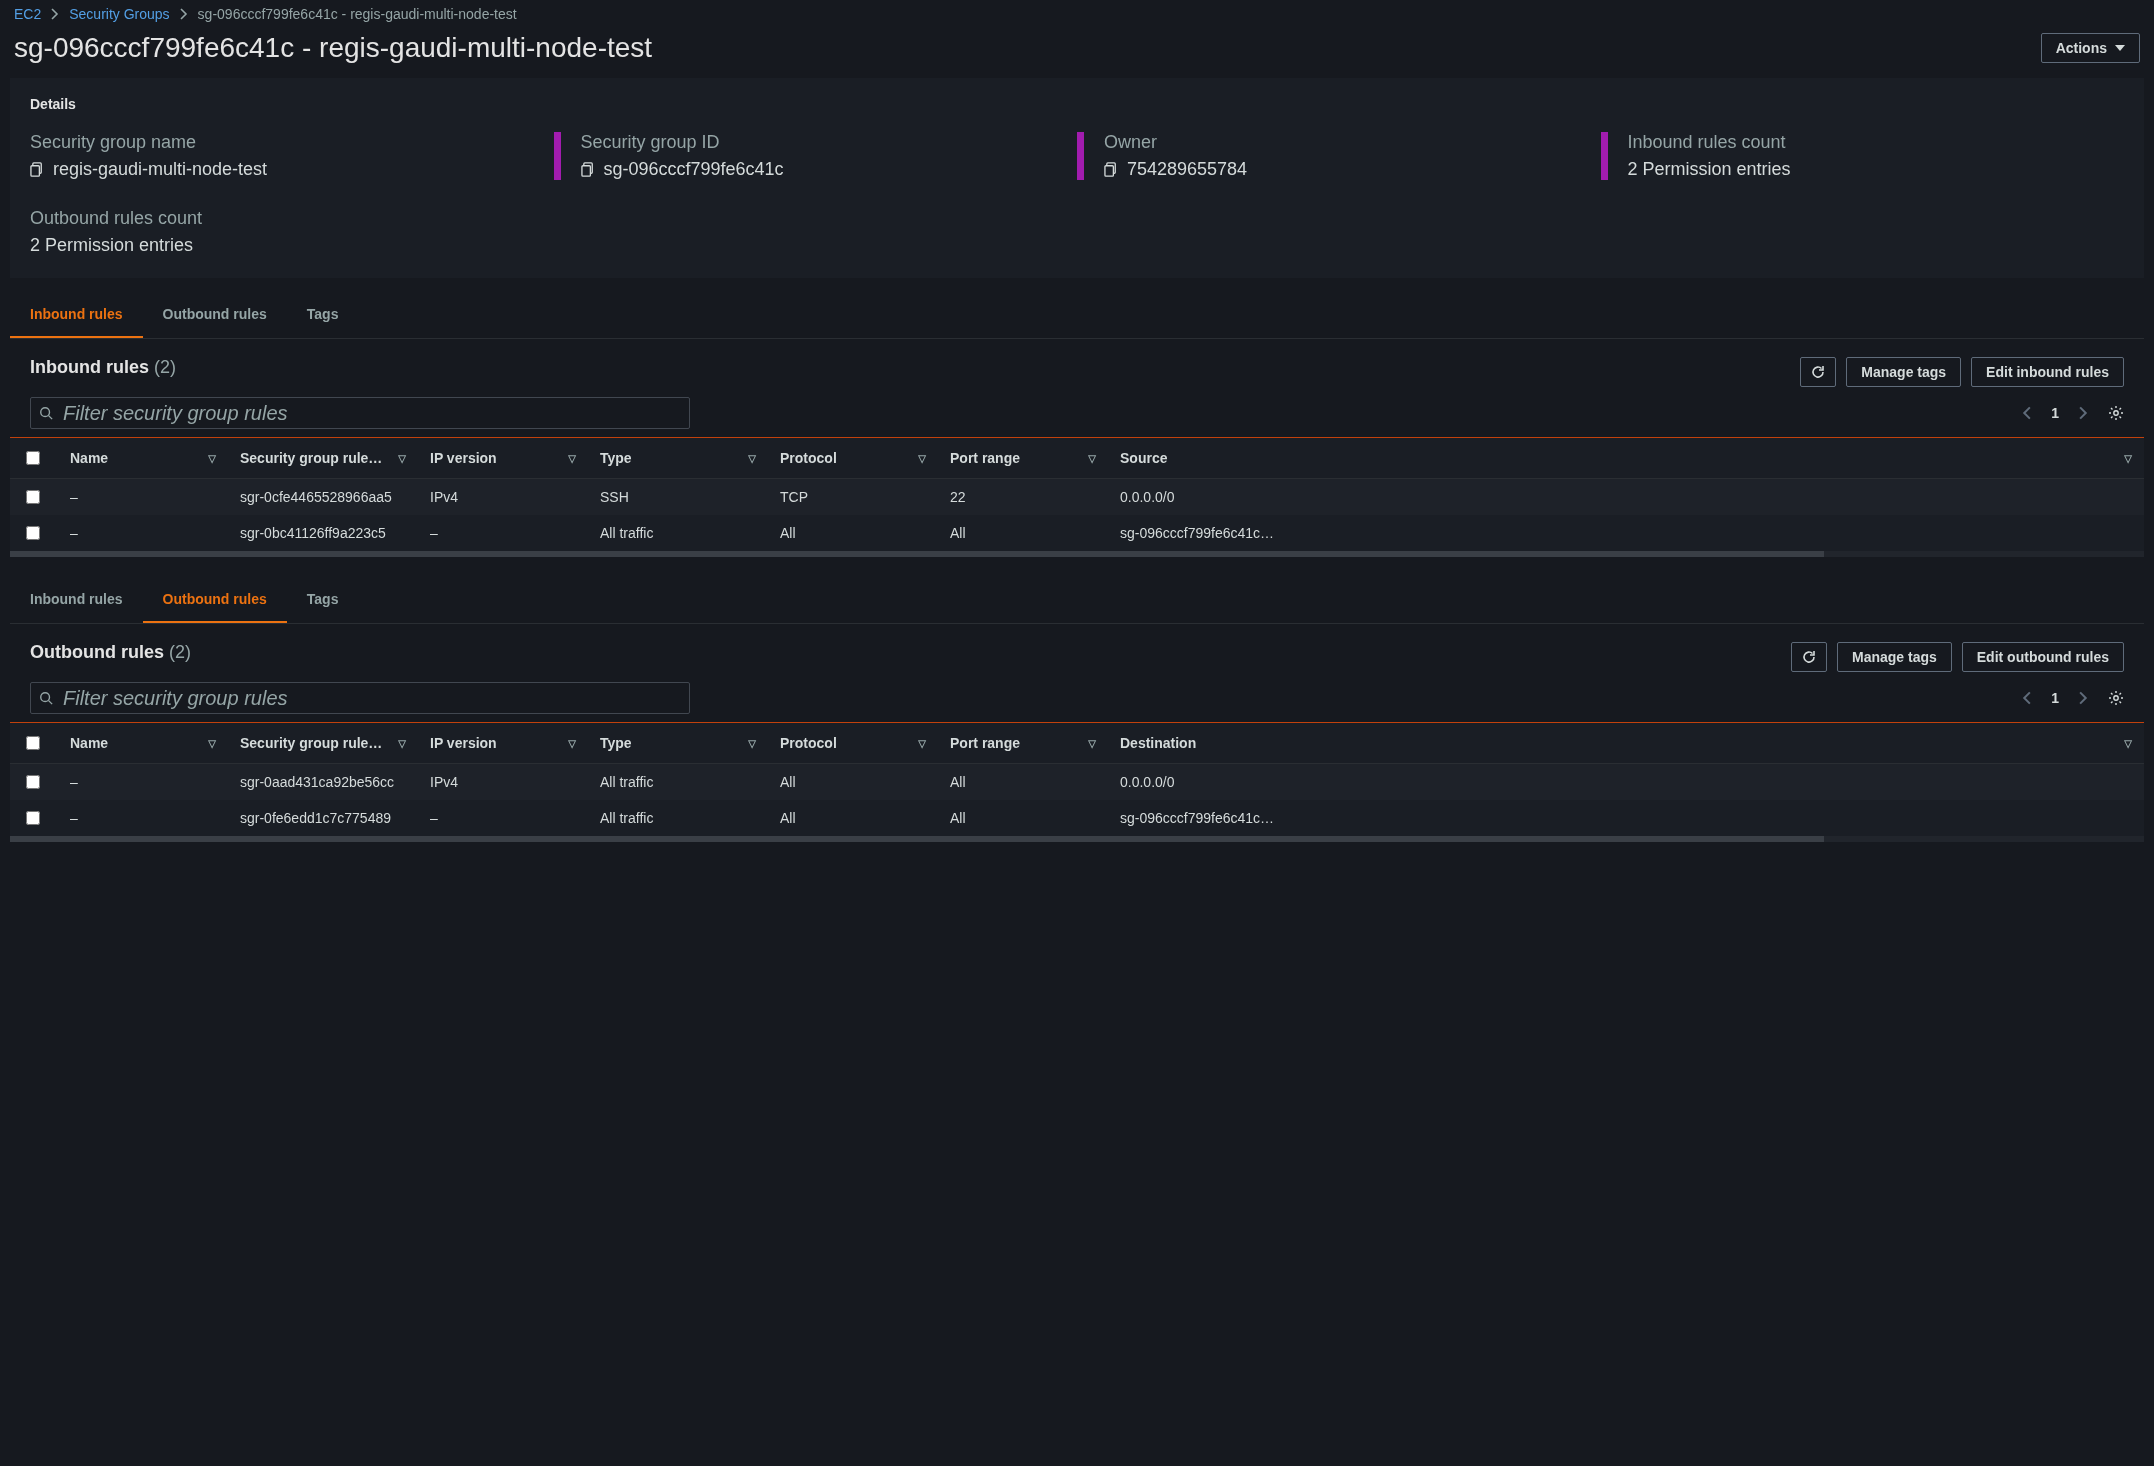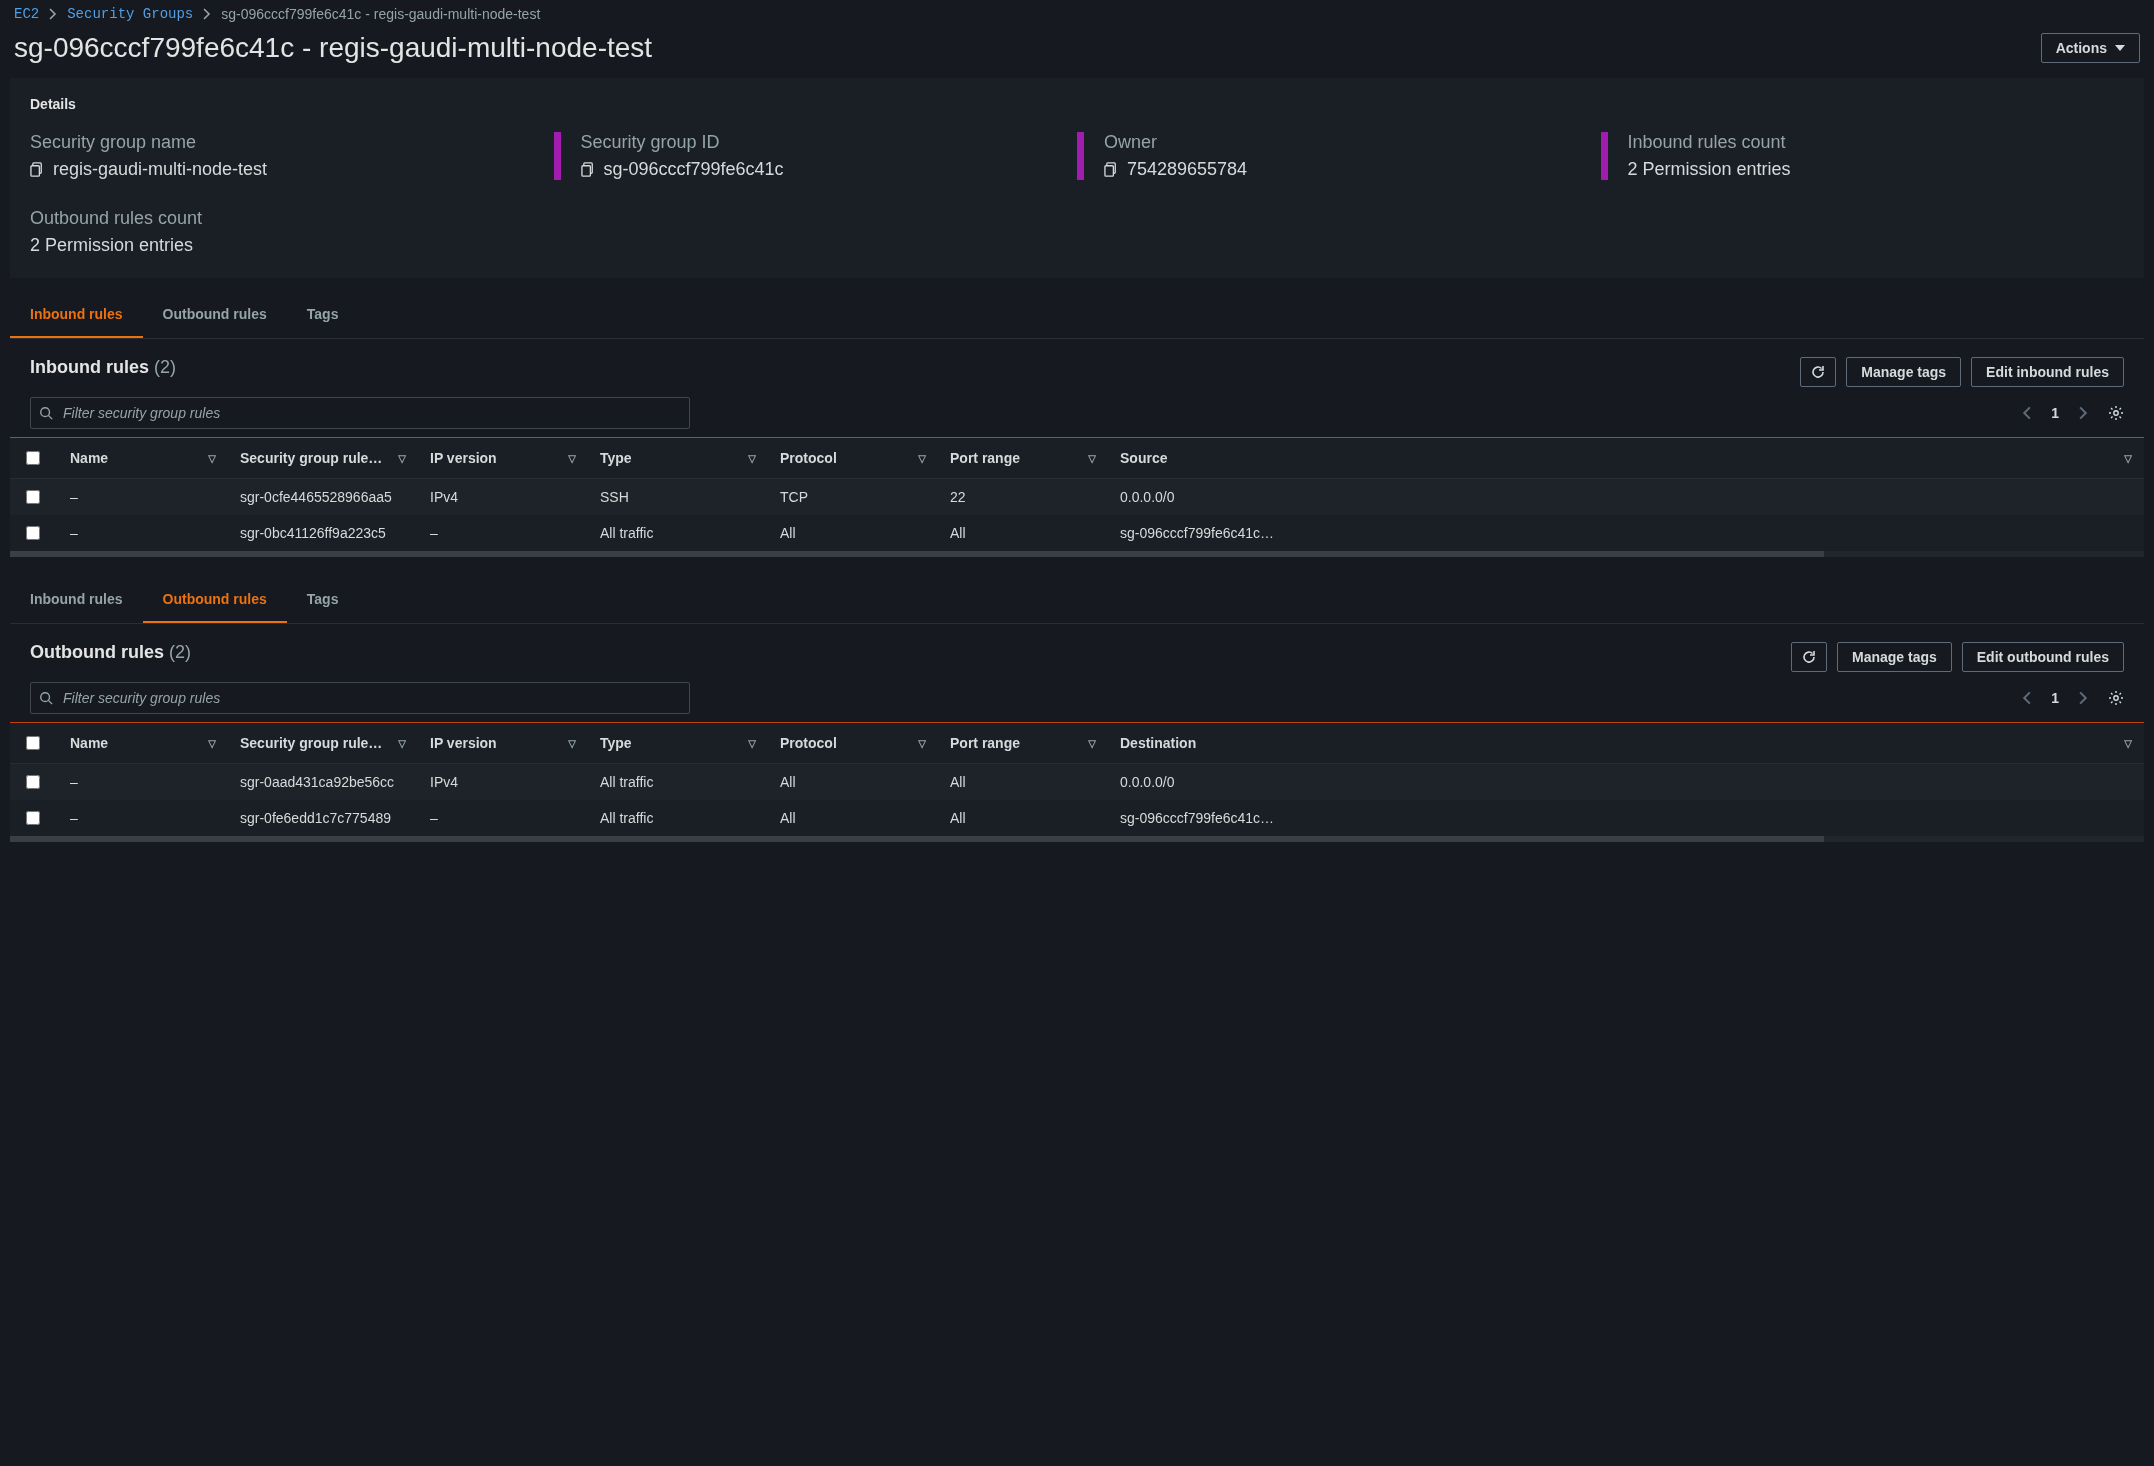--- a/index.html
+++ b/index.html
@@ -16,21 +16,21 @@
   }
   * { box-sizing: border-box; }
   body {
     margin: 0;
     background: var(--bg);
     color: var(--text);
     font-family: "Amazon Ember", "Helvetica Neue", Arial, sans-serif;
     font-size: 14px;
     min-width: 1316px;
   }
-  a { color: var(--link); text-decoration: none; font-family: Liberation Mono, monospace; }
+  a { color: var(--link); text-decoration: none; }
   .breadcrumb {
     display: flex; align-items: center; gap: 10px;
     padding: 6px 14px 10px;
     font-size: 14px;
   }
   .breadcrumb .sep { color: var(--text-dim); }
   .breadcrumb .current { color: var(--text-dim); }
   .page-head {
     display: flex; align-items: center; justify-content: space-between;
     padding: 0 14px 14px;
@@ -103,21 +103,21 @@
     display: flex; align-items: center;
     border: 1px solid var(--border);
     border-radius: 2px;
     padding: 0 8px;
     height: 32px;
     width: 660px;
     background: transparent;
   }
   .search input {
     background: transparent; border: none; outline: none;
-    color: var(--text); font-size: 14px; width: 100%;
+    color: var(--text); font-size: 20px; width: 100%;
     font-style: italic;
   }
   .search input::placeholder { color: var(--text-dim); font-style: italic; }
   .pager { display: flex; align-items: center; gap: 16px; color: var(--text);}
   .pager .pg-btn { color: var(--text-dim); cursor: pointer; padding: 4px;}
   .pager .pg-num { font-weight:700; }
   .gear { color: var(--text); }
 
   table.rules {
     width: 100%;

